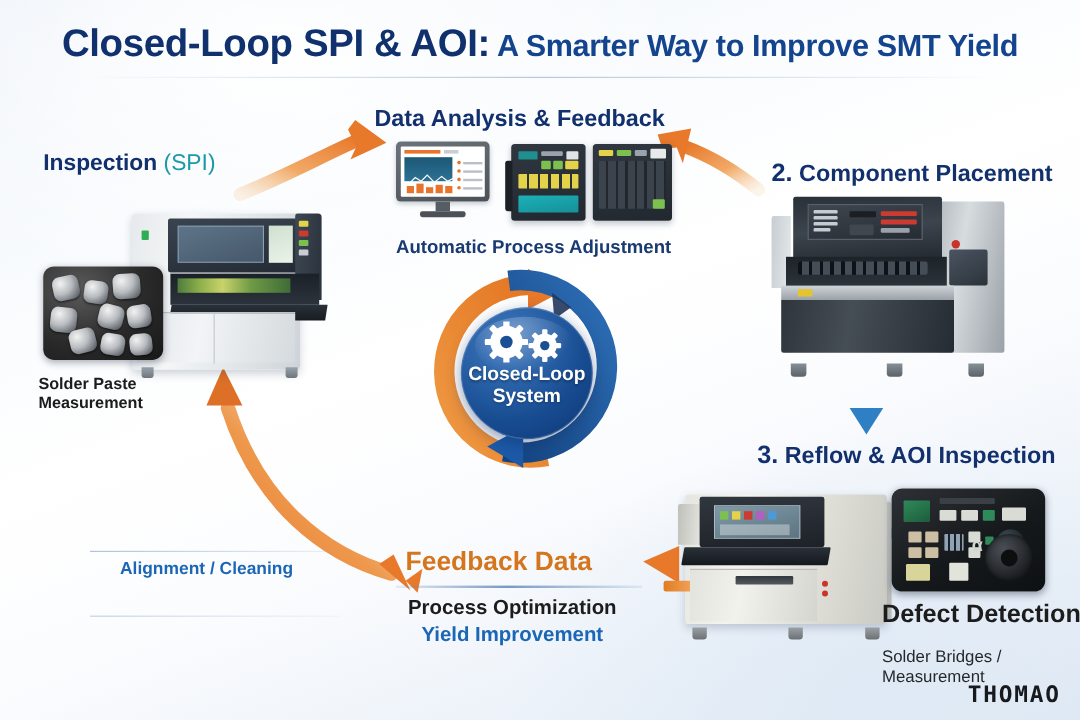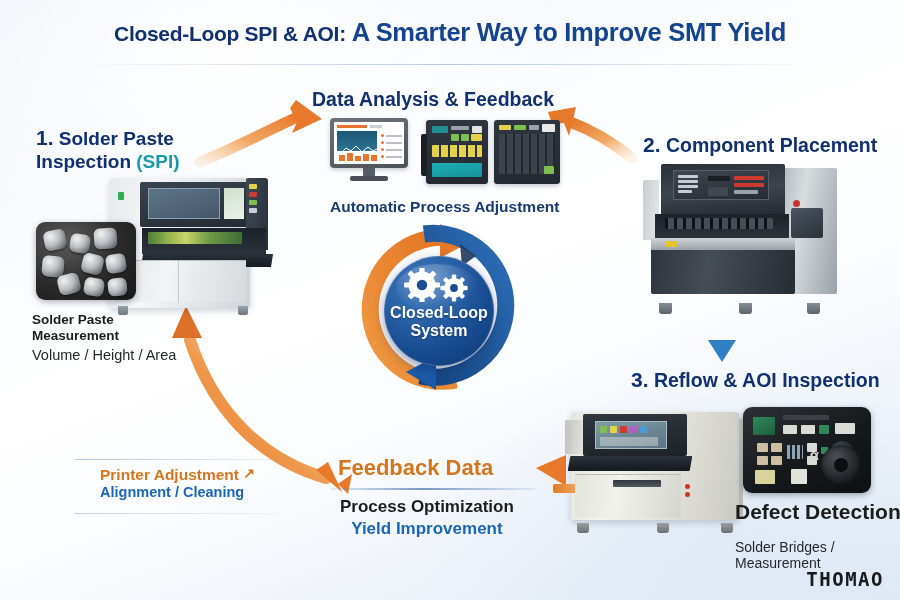--- a/index.html
+++ b/index.html
@@ -27,42 +27,42 @@
   .sheen.b { right: -140px; bottom: -180px; width: 620px; height: 420px; background: radial-gradient(ellipse at center, rgba(222,233,245,.85), rgba(222,233,245,0) 70%); }
 
   
   #title {
     position: absolute;
     left: 0; top: 18px; width: 900px;
     text-align: center;
     white-space: nowrap;
   }
   #title .t1 {
-    font-size: 21px;
+    font-size: 32px;
     font-weight: bold;
     color: #10306e;
     letter-spacing: -.3px;
   }
   #title .t2 {
     font-size: 25.5px;
     font-weight: bold;
     color: #14448e;
     letter-spacing: -.3px;
     margin-top: 19px;
   }
   #title-rule {
     position: absolute;
     left: 70px; top: 64px; width: 760px; height: 1px;
     background: linear-gradient(90deg, rgba(190,205,225,0), rgba(176,194,218,.9), rgba(190,205,225,0));
   }
 
   
   .lbl { position: absolute; white-space: nowrap; line-height: 1.18; }
   .navy-bold { color: #12306d; font-weight: bold; }
-  .teal { color: #1a9aa8; font-weight: bold; }
+  .teal { color: #1a9aa8; font-weight: normal; }
   .dark-bold { color: #1c1c1c; font-weight: bold; }
   .dark { color: #25282b; }
   .blue-bold { color: #1b66b5; font-weight: bold; }
   .orange-bold { color: #d4761d; font-weight: bold; }
   .navy-med { color: #1a3a72; font-weight: 600; }
 
   
   #h-spi { left: 36px; top: 126px; font-size: 19px; text-align: left; }
   #h-spi .num { font-size: 21px; }
   #h-data { left: 312px; top: 88px; font-size: 19.5px; }
@@ -479,23 +479,20 @@
       <path d="M 338,484 L 352,474 L 348,494 Z" fill="#e8782a"></path>
     </g>
 
     <g>
       <path d="M 718,447 L 752,447" stroke="#4e9ad6" stroke-width="3" fill="none"></path>
       <path d="M 730,430 L 752,447 L 730,447 Z" fill="#4e9ad6" opacity="0.75"></path>
     </g>
   </svg>
 
   <div class="lbl navy-bold" id="h-spi">
-    <div>
-      <span class="num">1.</span><span> Solder Paste</span>
-    </div>
     <div style="text-align:right;">
       <span>Inspection </span><span class="teal">(SPI)</span>
     </div>
   </div>
 
   <div class="lbl navy-bold" id="h-data">Data Analysis &amp; Feedback</div>
 
   <div class="lbl navy-bold" id="h-place">
     <span class="num">2.</span><span> Component Placement</span>
   </div>
@@ -729,29 +726,24 @@
 
     <div class="core-label">
       <div>Closed-Loop</div>
       <div class="l2">System</div>
     </div>
   </div>
 
   <div class="lbl" id="m-block">
     <div class="l1 dark-bold">Solder Paste</div>
     <div class="l2 dark-bold">Measurement</div>
-    <div class="l3 dark">Volume / Height / Area</div>
   </div>
 
   <div id="p-rule"></div>
   <div class="lbl" id="p-block">
-    <div class="l1 orange-bold">
-      <span>Printer Adjustment</span>
-      <span class="diag-arrow">↗</span>
-    </div>
     <div class="l2 blue-bold">Alignment / Cleaning</div>
   </div>
   <div id="p-rule2"></div>
 
   <div class="lbl orange-bold" id="fb-title">Feedback Data</div>
   <div id="fb-rule"></div>
   <div class="lbl" id="fb-sub">
     <div class="l1 dark-bold">Process Optimization</div>
     <div class="l2 blue-bold">Yield Improvement</div>
   </div>

